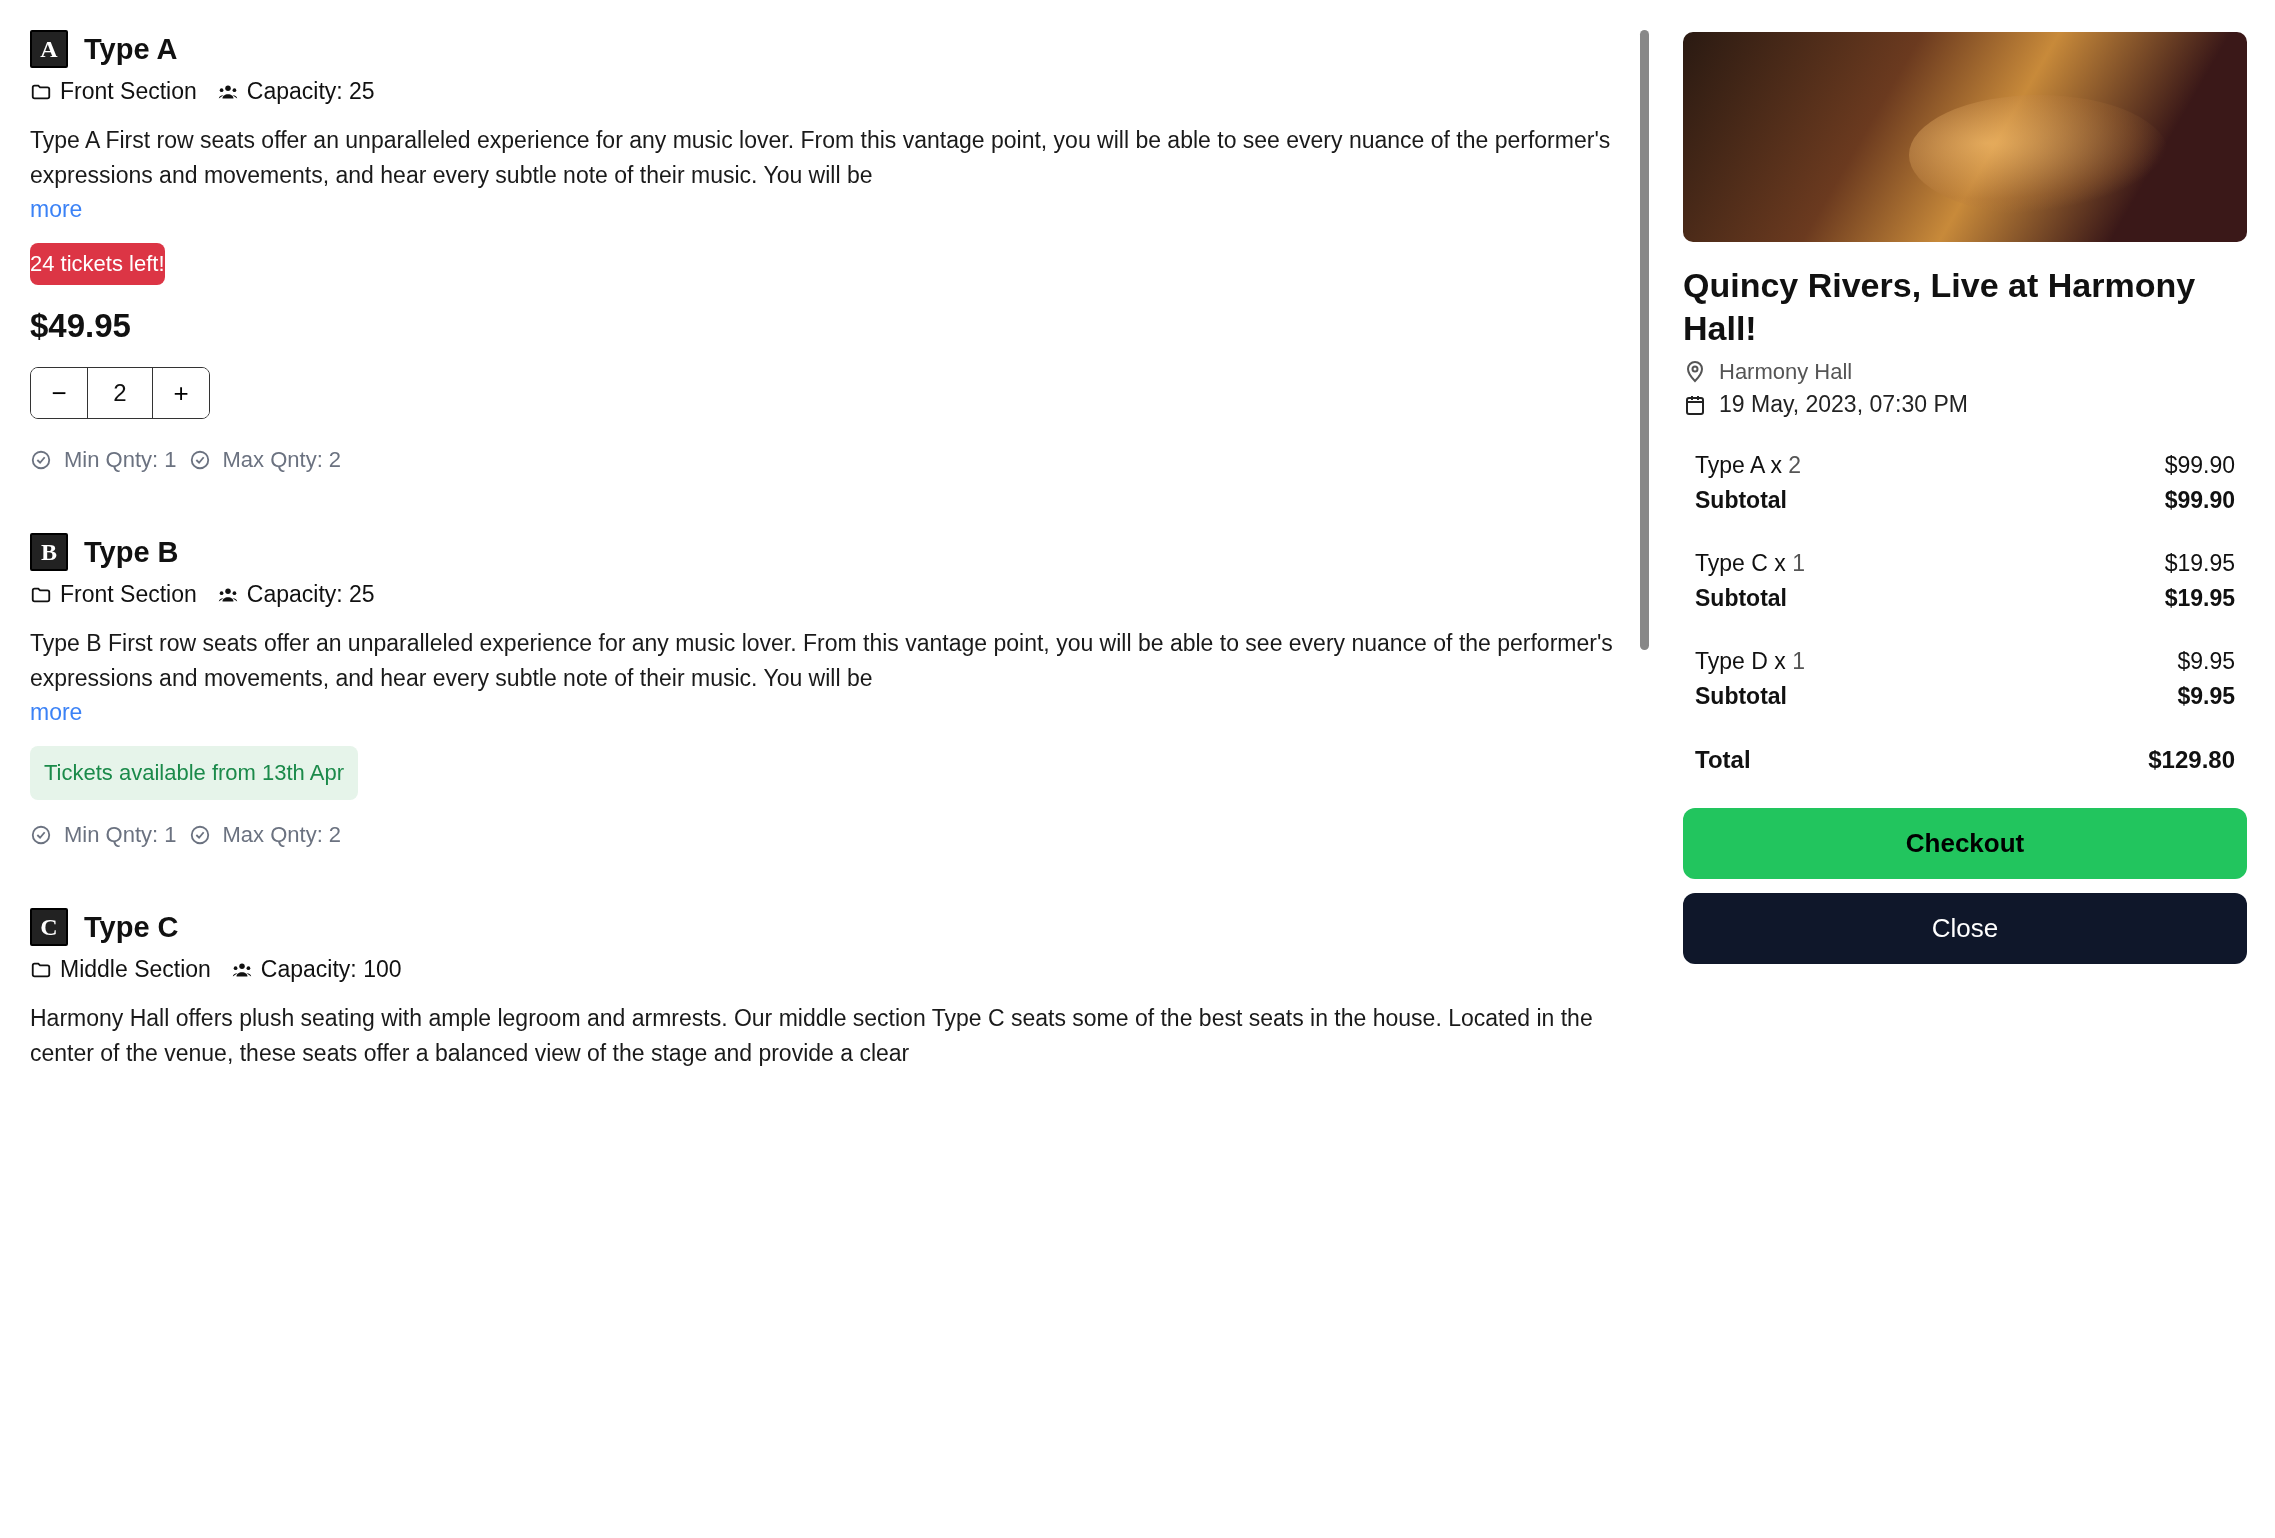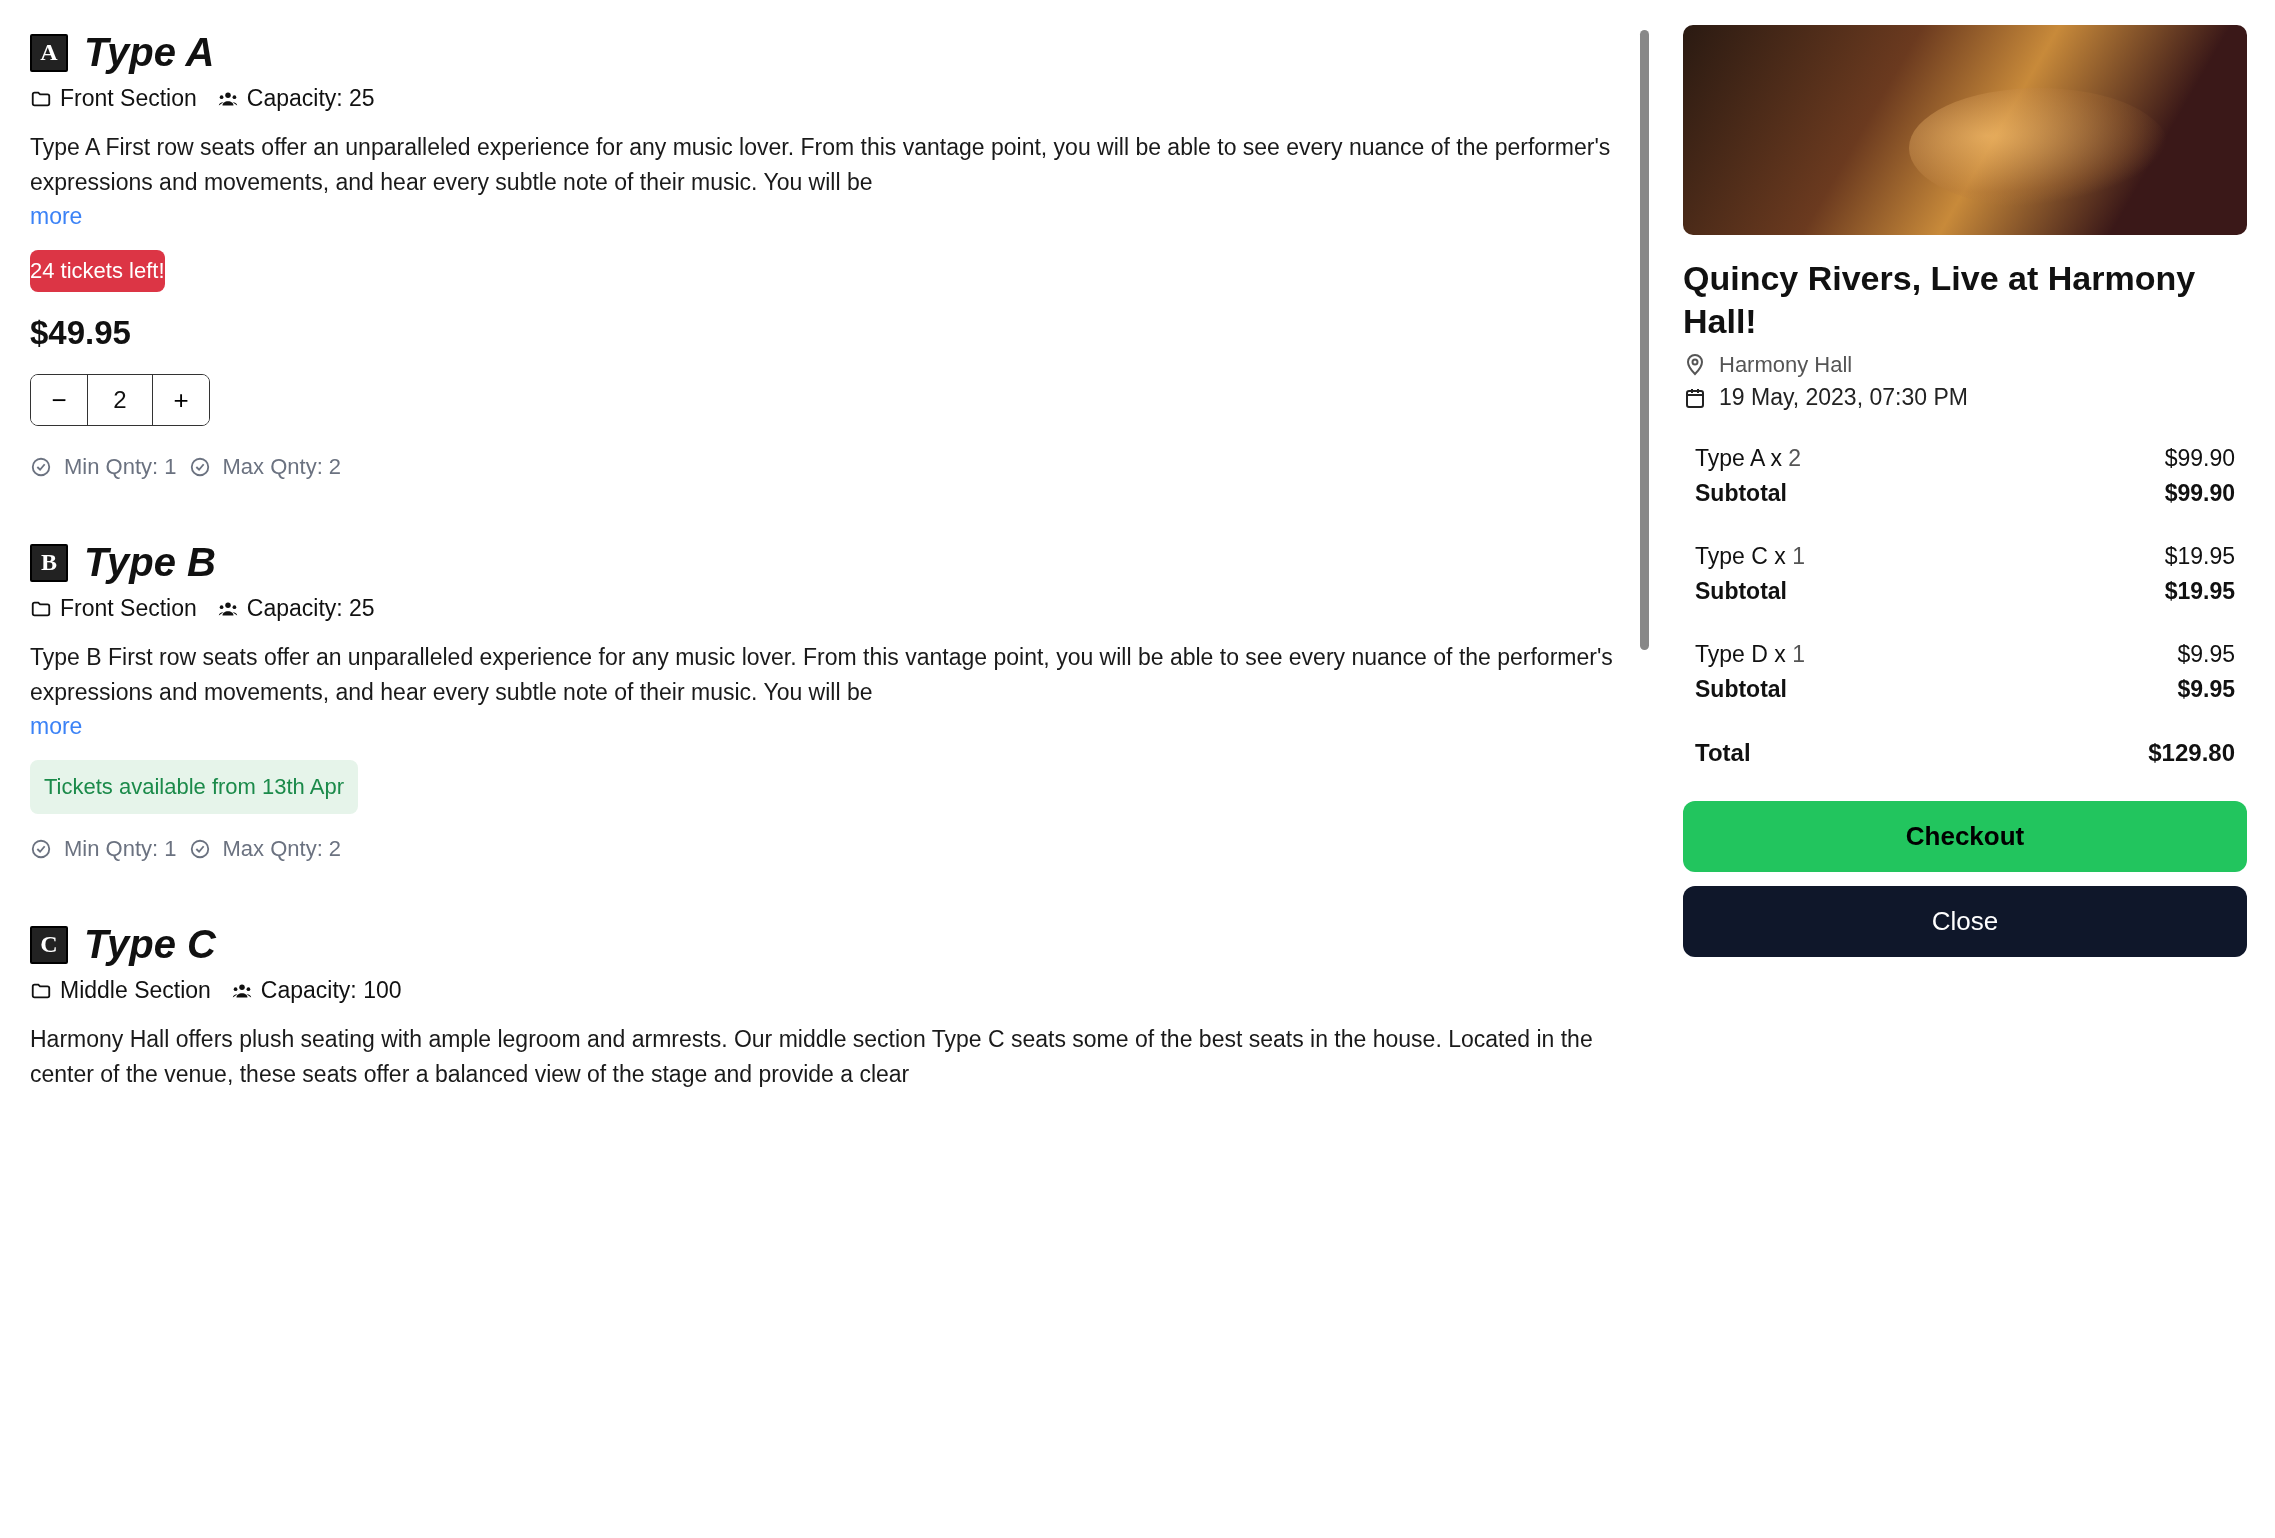--- a/index.html
+++ b/index.html
@@ -25,21 +25,21 @@
     width: 9px;
     background: #888;
     border-radius: 5px;
     position: absolute;
     right: 6px;
     top: 30px;
     height: 620px;
   }
   .right {
     width: 620px;
-    padding: 25px 28px;
+    padding: 32px 28px;
     flex-shrink: 0;
   }
   .ticket-block {
     margin-bottom: 60px;
   }
   .ticket-header {
     display: flex;
     align-items: center;
     gap: 16px;
     margin-bottom: 10px;
@@ -52,23 +52,22 @@
     font-family: serif;
     font-weight: bold;
     font-size: 24px;
     display: flex;
     align-items: center;
     justify-content: center;
     border: 2px solid #000;
     border-radius: 2px;
   }
   .ticket-title {
-    font-size: 40px;
+    font-size: 29px;
     font-weight: 700;
-    font-style: italic;
   }
   .ticket-meta {
     display: flex;
     align-items: center;
     gap: 8px;
     font-size: 23px;
     margin-bottom: 18px;
   }
   .ticket-meta .sep { width: 4px; }
   .icon {

